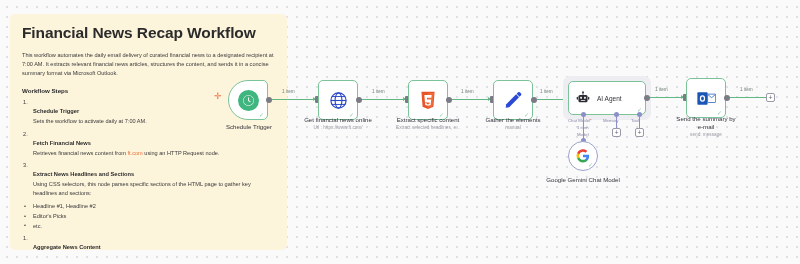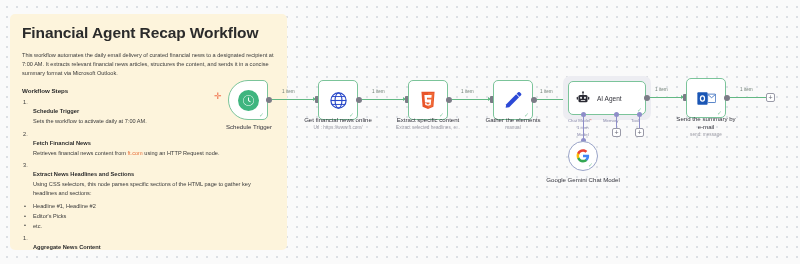--- a/index.html
+++ b/index.html
@@ -216,21 +216,21 @@
     background: #3fb57f;
     display: flex; align-items: center; justify-content: center;
   }
 </style>
 </head>
 <body>
 
 <div id="canvas">
 
   <div id="sticky">
-    <h1>Financial Agent Recap Workflow</h1>
+    <h1>Financial News Recap Workflow</h1>
     <div class="note-p">This workflow automates the daily email delivery of curated financial news to a designated recipient at 7:00 AM. It extracts relevant financial news articles, structures the content, and sends it in a concise summary format via Microsoft Outlook.</div>
     <div class="note-h2">Workflow Steps</div>
 
     <ol class="steps">
       <li>
         <span class="step-t">Schedule Trigger</span>
         <div class="step-d">Sets the workflow to activate daily at 7:00 AM.</div>
       </li>
       <li>
         <span class="step-t">Fetch Financial News</span>

